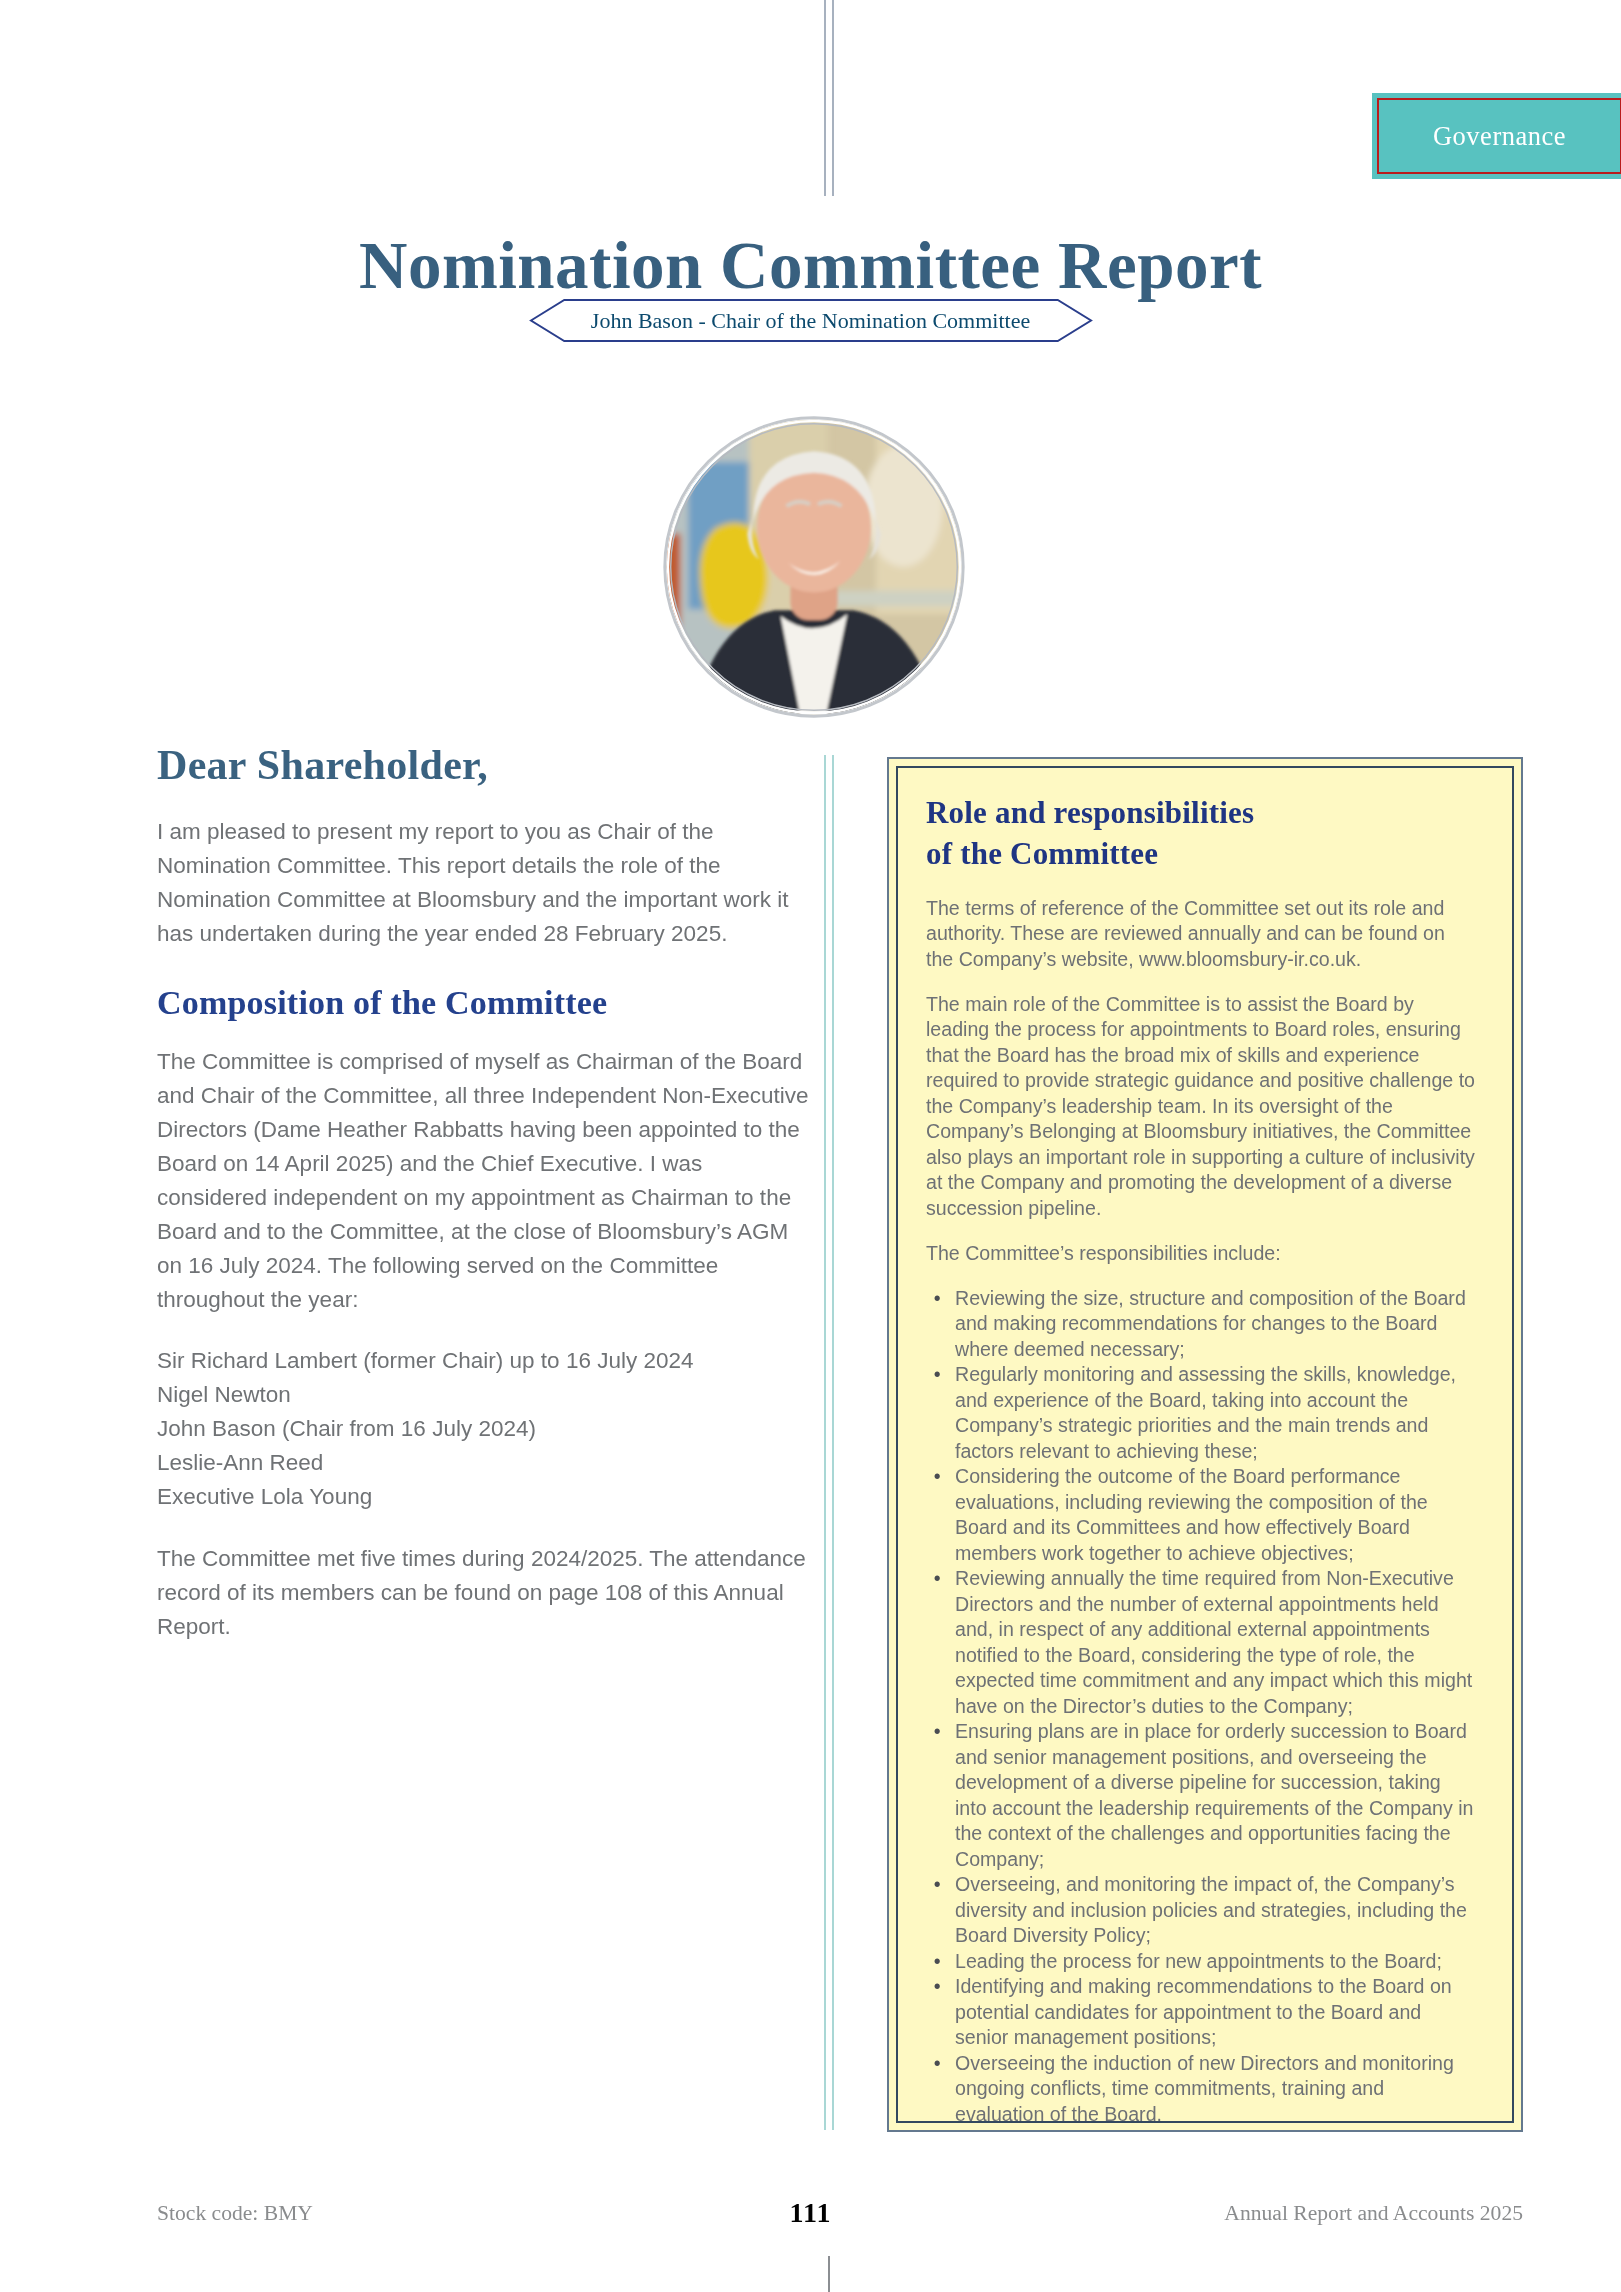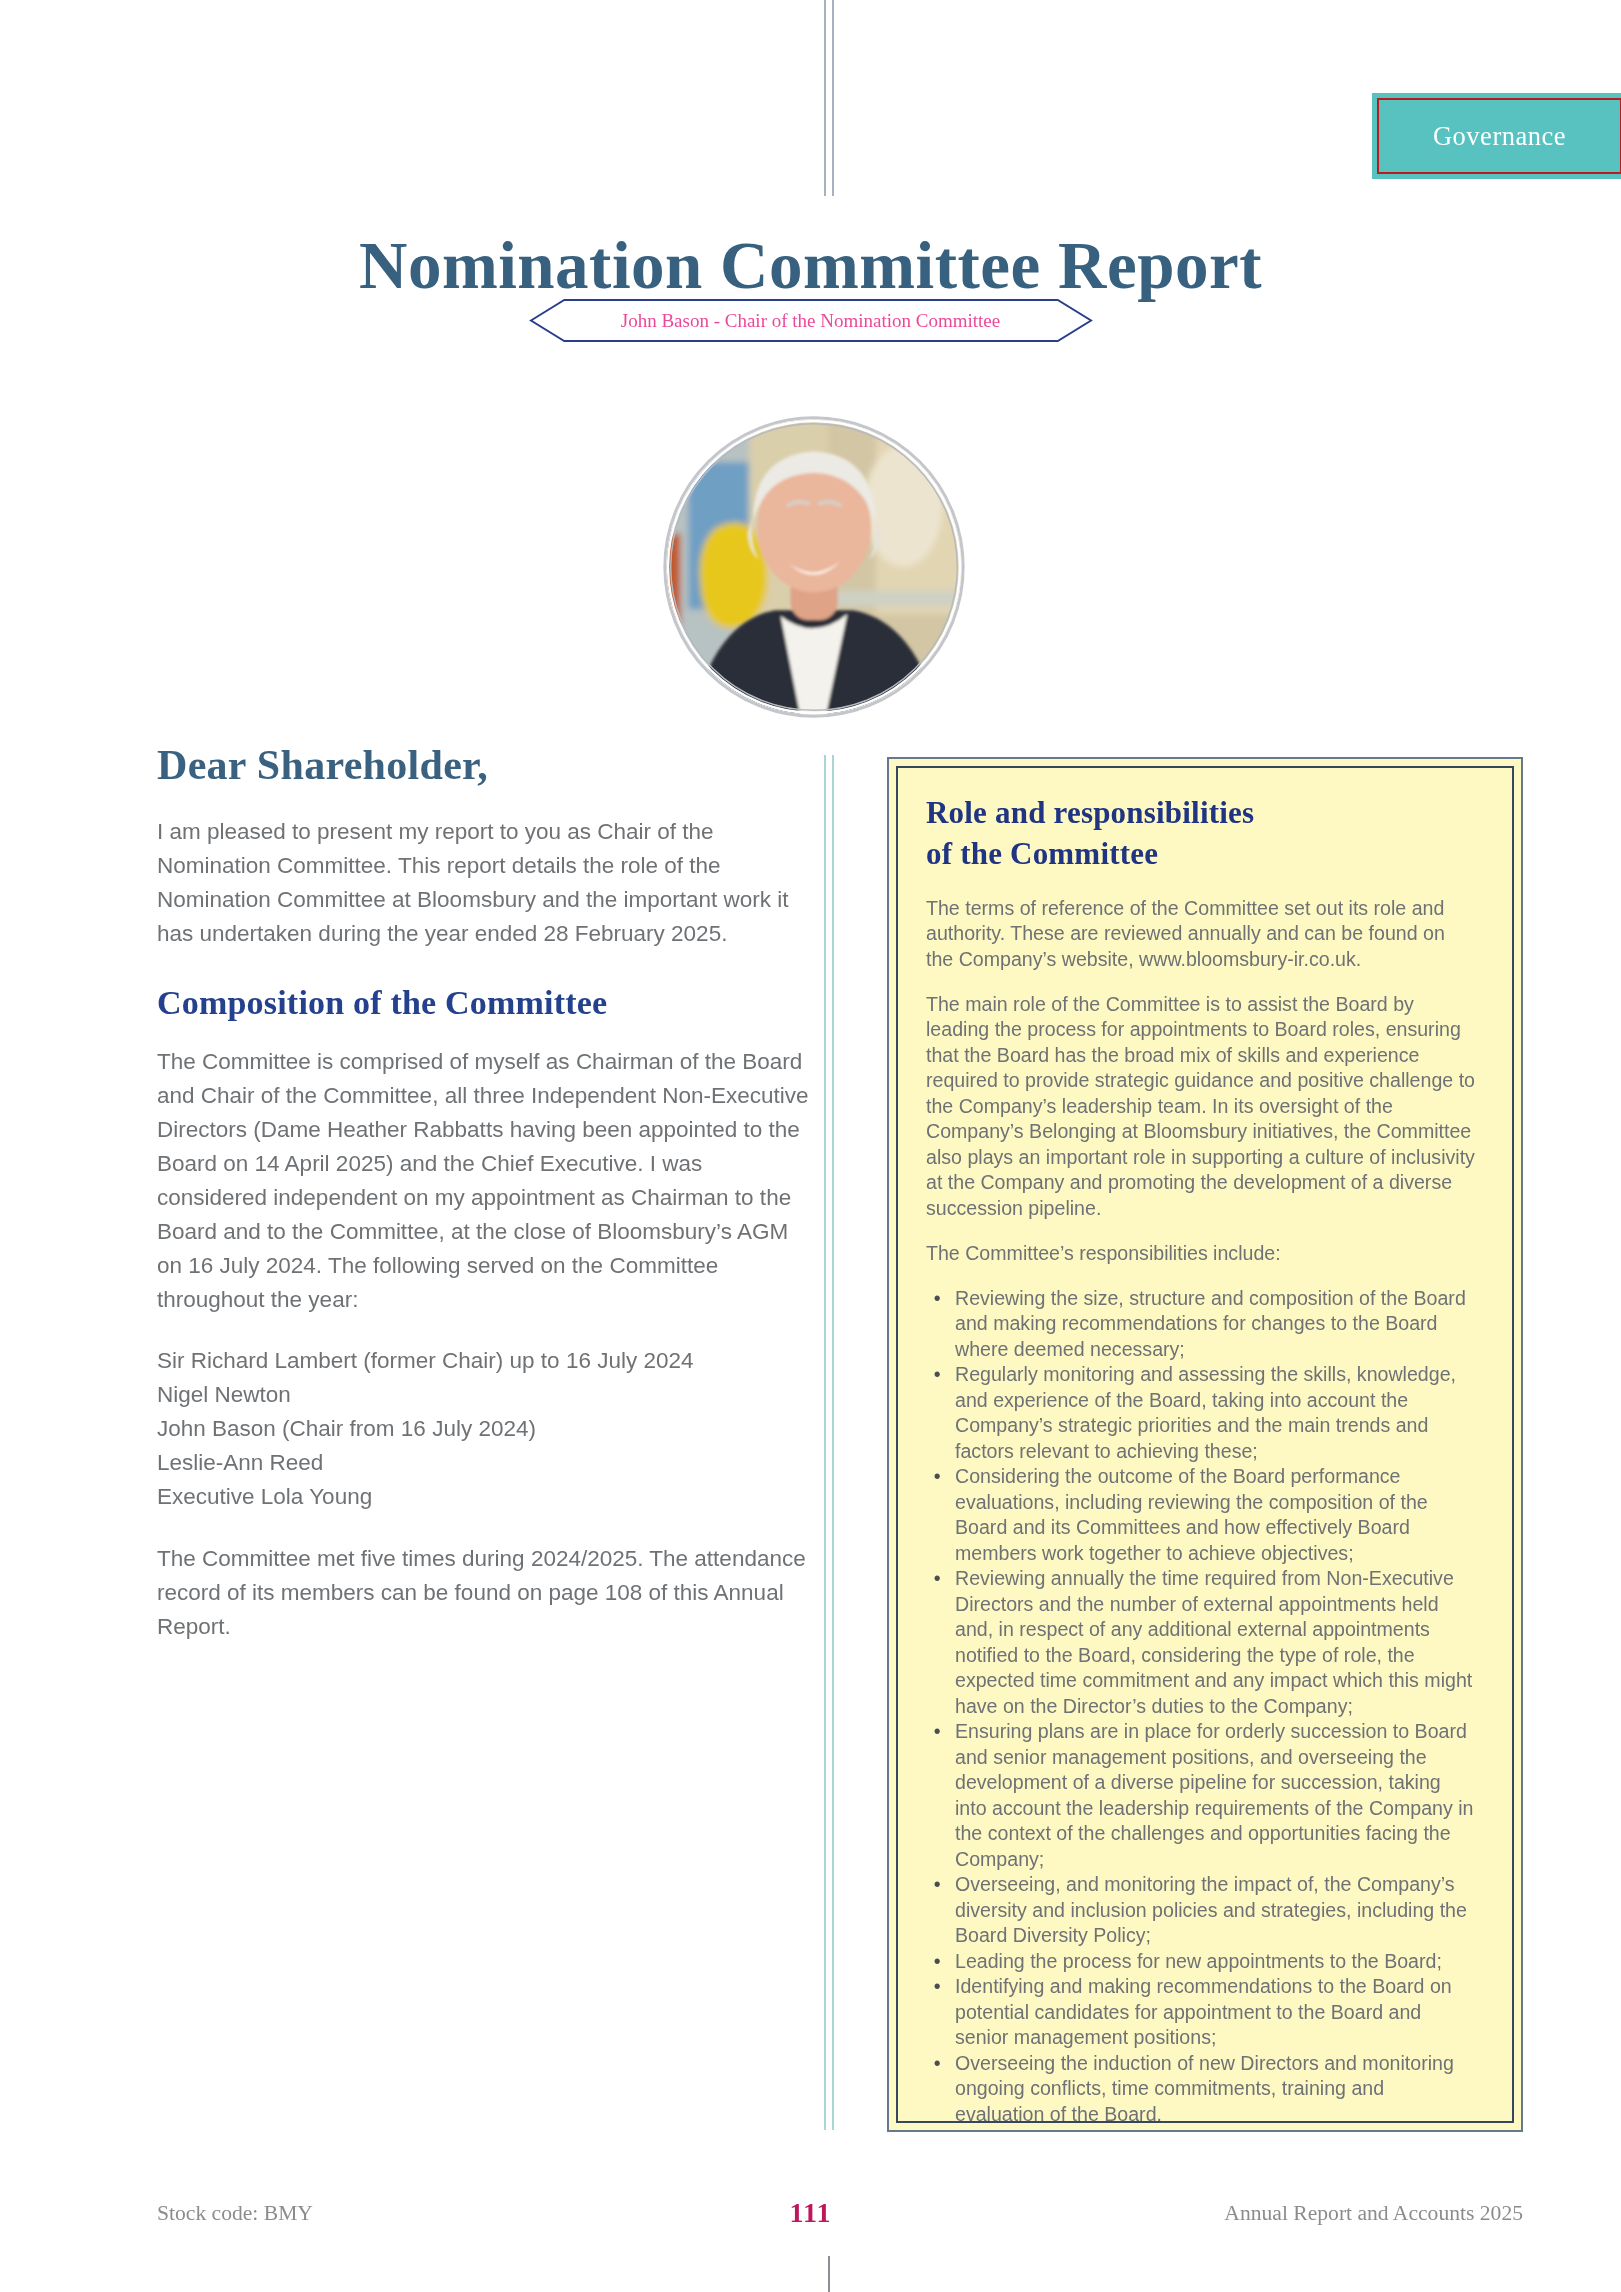--- a/index.html
+++ b/index.html
@@ -34,21 +34,21 @@
   }
 
   
   .banner{
     position:absolute; left:50%; top:297px; transform:translateX(-50%);
     width:568px; height:47px;
   }
   .banner svg{position:absolute; left:0; top:0;}
   .banner .label{
     position:absolute; inset:0; display:flex; align-items:center; justify-content:center;
-    color:#ec4899; font-size:19px;text-align:right;
+    color:#0c4a6e; font-size:22px;text-align:right;
   }
 
   
   .portrait{position:absolute; left:655px; top:408px; width:318px; height:318px;}
 
   
   .col-divider{
     position:absolute; left:824px; top:755px; height:1375px; width:5.9px;
     border-left:2px solid #a9d7d5; border-right:2px solid #a9d7d5;
   }
@@ -90,21 +90,21 @@
   .bullets li::before{
     content:"\2022"; position:absolute; left:7.8px; top:0; color:#4a4d52;
   }
 
   
   .footer-stock{
     position:absolute; left:157px; top:2201px; color:#8a8c8e; font-size:21.6px;text-align:right;
   }
   .footer-page{
     position:absolute; left:0; top:2197px; width:1621px; text-align:center;
-    color:#be185d; font-size:28px; font-weight:bold; letter-spacing:1px;
+    color:#000000; font-size:28px; font-weight:bold; letter-spacing:1px;
   }
   .footer-report{
     position:absolute; right:98px; top:2201px; color:#8a8c8e; font-size:21.6px;
   }
   .footer-line{
     position:absolute; left:828px; top:2256px; height:36px; width:0;
     border-left:2px solid #8b8e92;
   }
 </style>
 </head>

